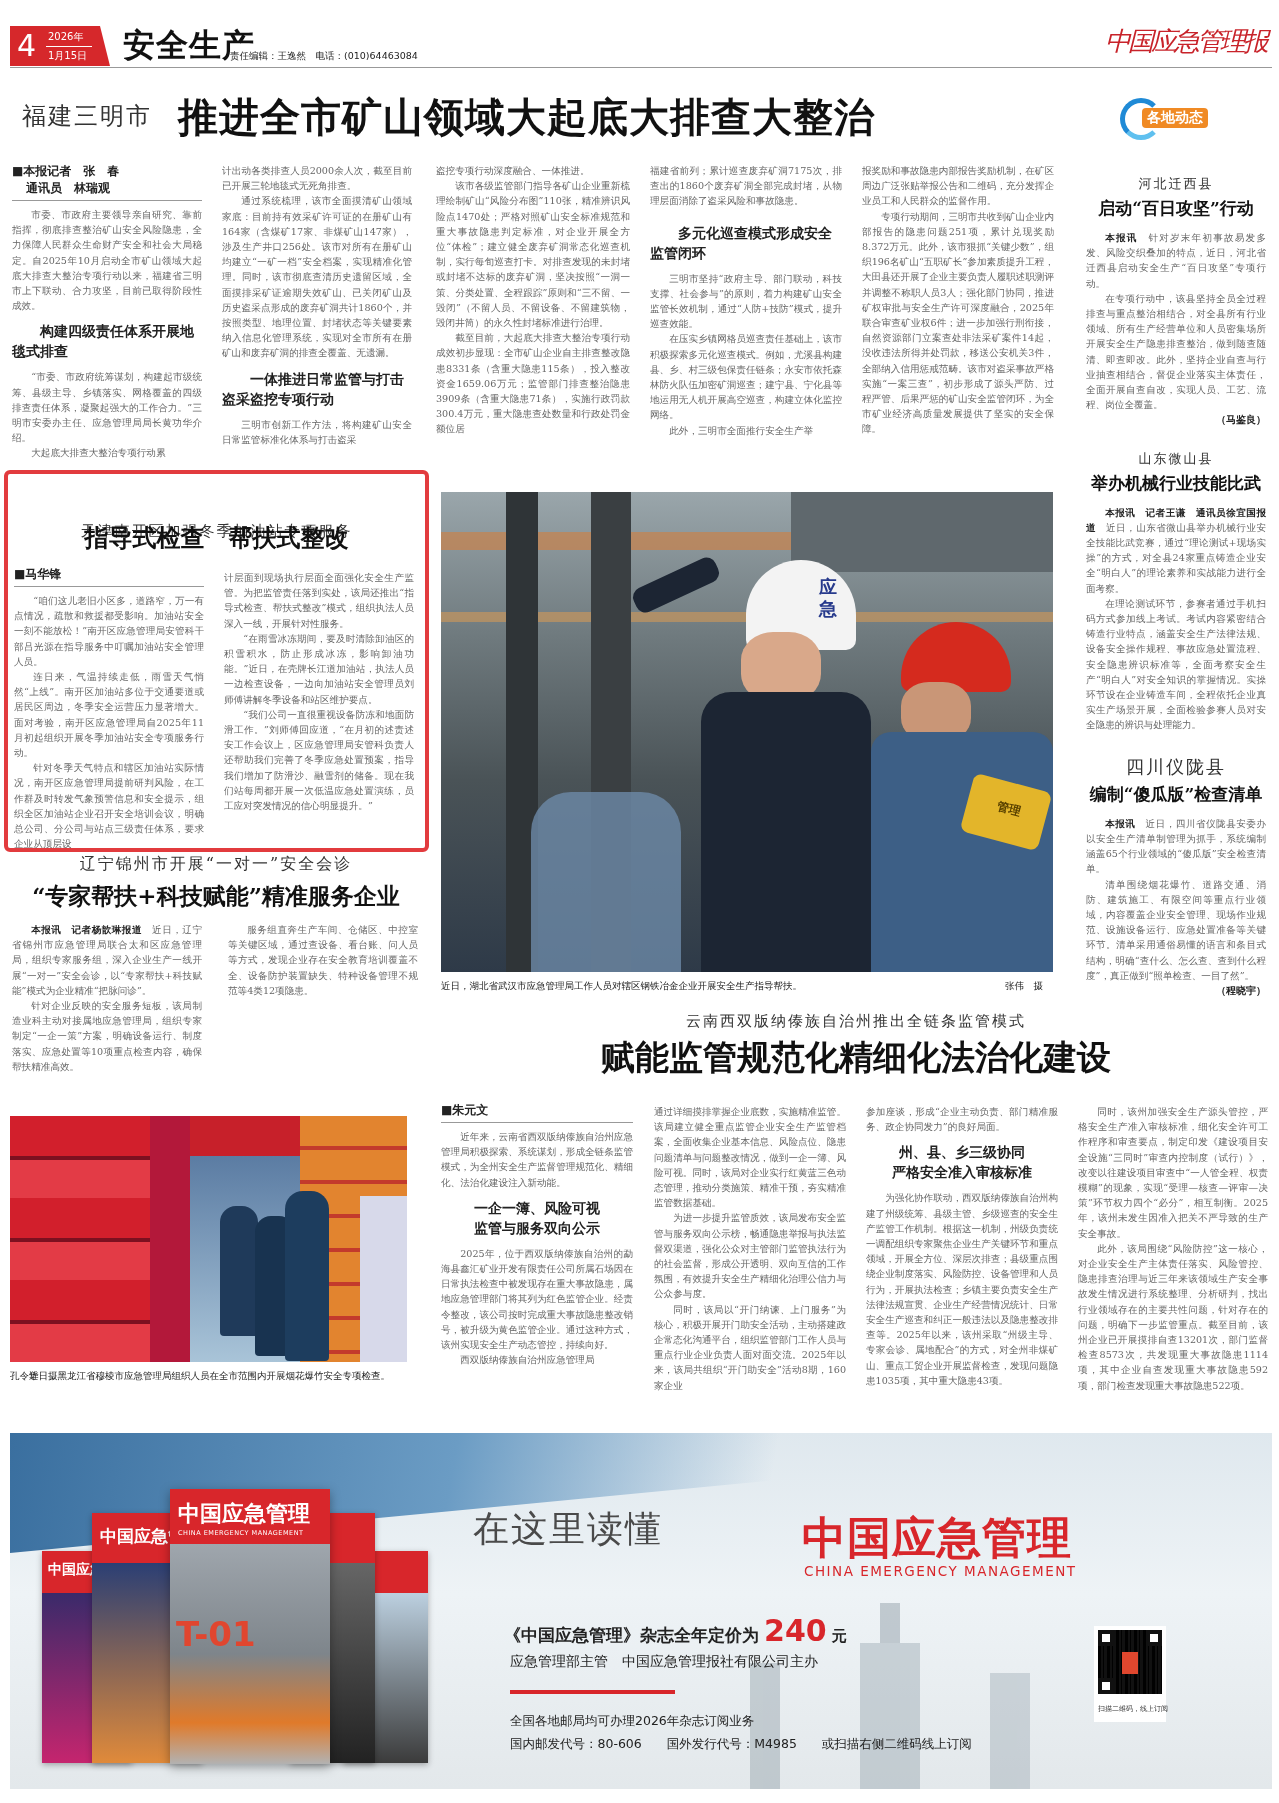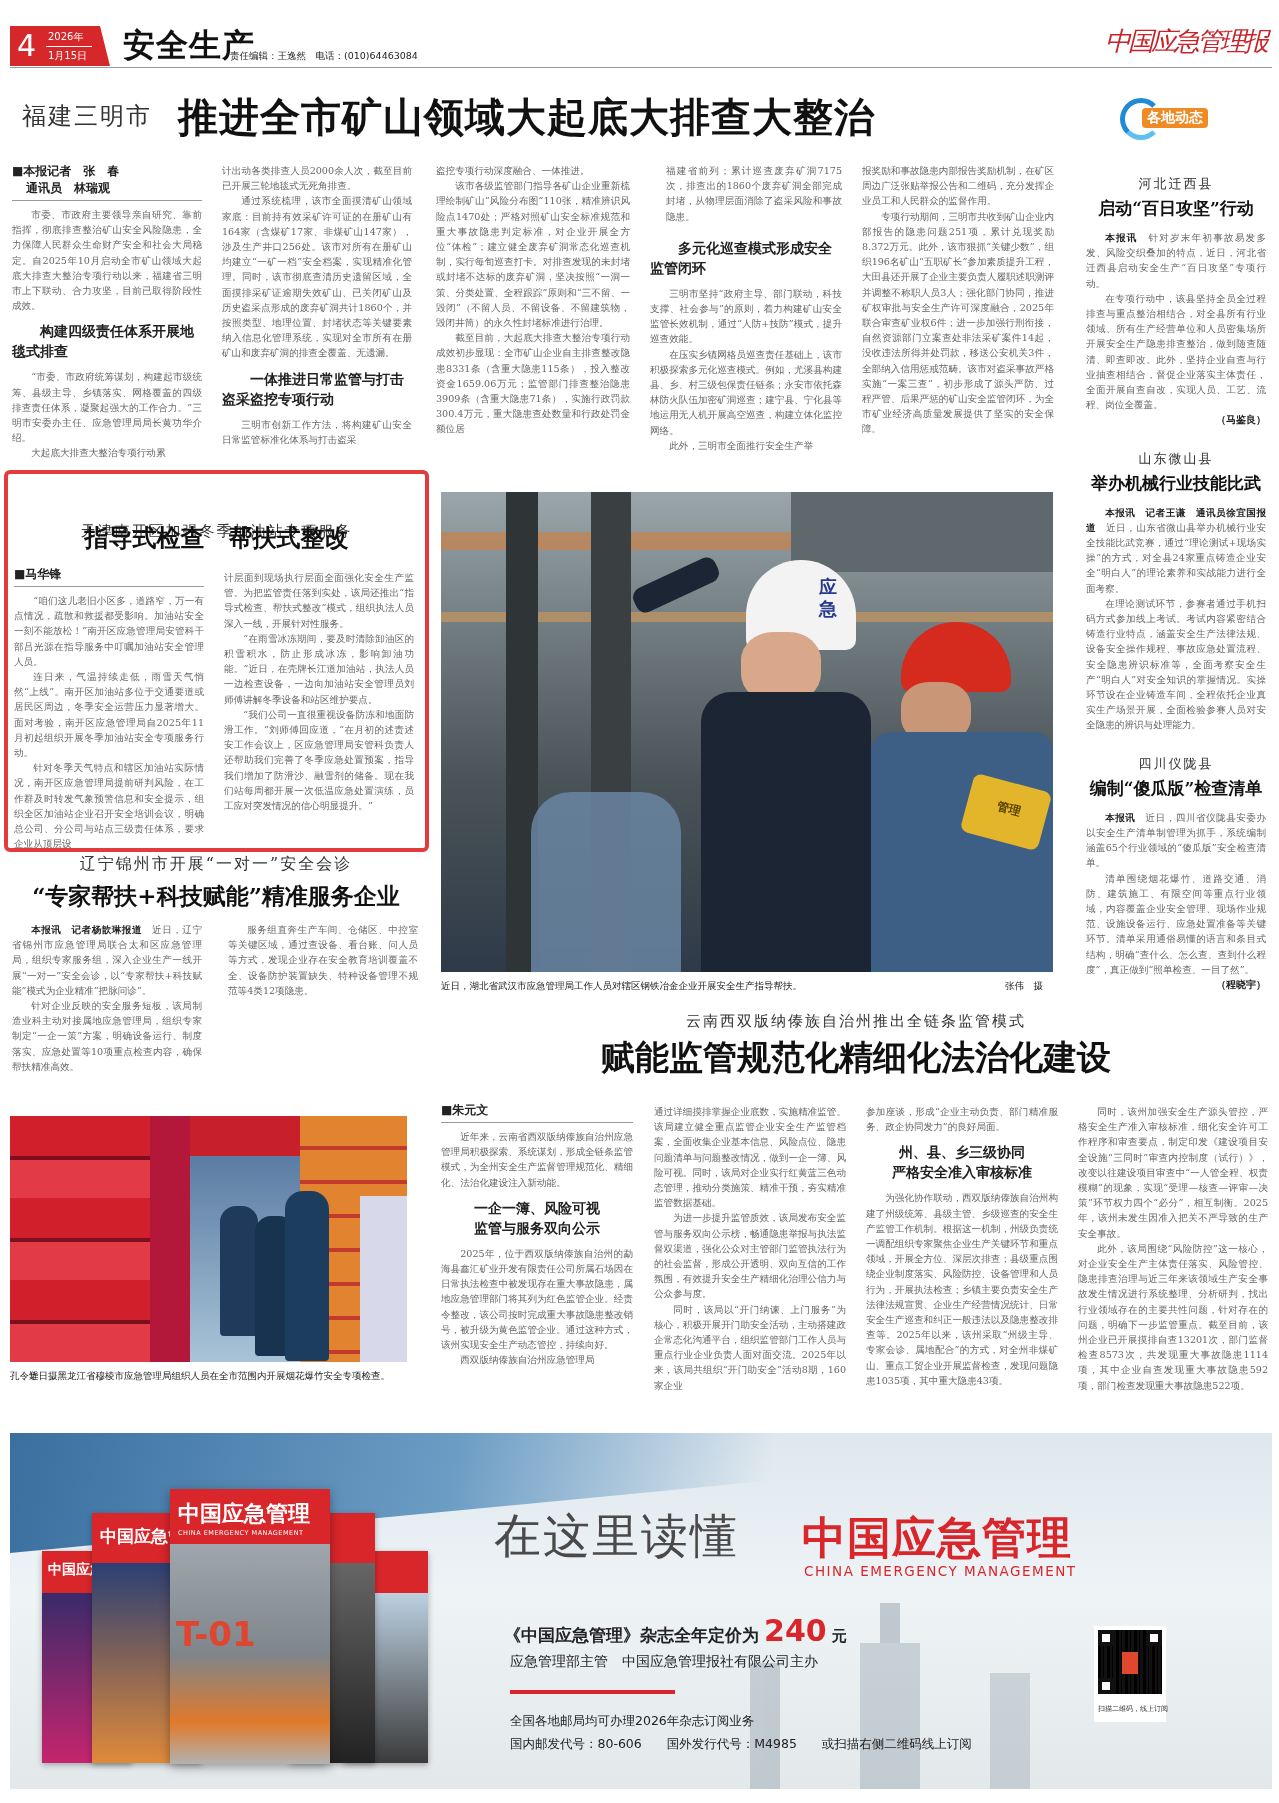--- a/index.html
+++ b/index.html
@@ -72,21 +72,21 @@
 <div class="abs" style="left:436px;top:163px;width:194px;">
   <div class="body-text">
     <p style="text-indent:0;">盗挖专项行动深度融合、一体推进。</p>
     <p>该市各级监管部门指导各矿山企业重新梳理绘制矿山“风险分布图”110张，精准辨识风险点1470处；严格对照矿山安全标准规范和重大事故隐患判定标准，对企业开展全方位“体检”；建立健全废弃矿洞常态化巡查机制，实行每旬巡查打卡。对排查发现的未封堵或封堵不达标的废弃矿洞，坚决按照“一洞一策、分类处置、全程跟踪”原则和“三不留、一毁闭”（不留人员、不留设备、不留建筑物，毁闭井筒）的永久性封堵标准进行治理。</p>
     <p>截至目前，大起底大排查大整治专项行动成效初步显现：全市矿山企业自主排查整改隐患8331条（含重大隐患115条），投入整改资金1659.06万元；监管部门排查整治隐患3909条（含重大隐患71条），实施行政罚款300.4万元，重大隐患查处数量和行政处罚金额位居</p>
   </div>
 </div>
 
 <div class="abs" style="left:650px;top:163px;width:192px;">
   <div class="body-text">
-    <p style="text-indent:0;margin-left:16px;">福建省前列；累计巡查废弃矿洞7175次，排查出的1860个废弃矿洞全部完成封堵，从物理层面消除了盗采风险和事故隐患。</p>
+    <p style="text-indent:0;">福建省前列；累计巡查废弃矿洞7175次，排查出的1860个废弃矿洞全部完成封堵，从物理层面消除了盗采风险和事故隐患。</p>
   </div>
   <div class="sub-head" style="text-indent:2em;margin-top:14px;">多元化巡查模式形成安全监管闭环</div>
   <div class="body-text">
     <p>三明市坚持“政府主导、部门联动，科技支撑、社会参与”的原则，着力构建矿山安全监管长效机制，通过“人防+技防”模式，提升巡查效能。</p>
     <p>在压实乡镇网格员巡查责任基础上，该市积极探索多元化巡查模式。例如，尤溪县构建县、乡、村三级包保责任链条；永安市依托森林防火队伍加密矿洞巡查；建宁县、宁化县等地运用无人机开展高空巡查，构建立体化监控网络。</p>
     <p>此外，三明市全面推行安全生产举</p>
   </div>
 </div>
 
 <div class="abs" style="left:862px;top:163px;width:192px;">
@@ -192,21 +192,21 @@
   <div style="margin-top:22px;">
     <div class="kicker" style="font-size:13px;">山东微山县</div>
     <div class="headline" style="font-size:17px;margin:4px 0 10px;">举办机械行业技能比武</div>
     <div class="body-text">
       <p><span class="lead-bold">本报讯　记者王谦　通讯员徐宜国报道</span>　<span>近日，山东省微山县举办机械行业安全技能比武竞赛，通过“理论测试+现场实操”的方式，对全县24家重点铸造企业安全“明白人”的理论素养和实战能力进行全面考察。</span></p>
       <p>在理论测试环节，参赛者通过手机扫码方式参加线上考试。考试内容紧密结合铸造行业特点，涵盖安全生产法律法规、设备安全操作规程、事故应急处置流程、安全隐患辨识标准等，全面考察安全生产“明白人”对安全知识的掌握情况。实操环节设在企业铸造车间，全程依托企业真实生产场景开展，全面检验参赛人员对安全隐患的辨识与处理能力。</p>
     </div>
   </div>
 
   <div style="margin-top:22px;">
-    <div class="kicker" style="font-size:13px;margin-top:20px;">四川仪陇县</div>
+    <div class="kicker" style="font-size:18px;margin-top:20px;">四川仪陇县</div>
     <div class="headline" style="font-size:17px;margin:4px 0 10px;">编制“傻瓜版”检查清单</div>
     <div class="body-text">
       <p><span class="lead-bold">本报讯</span>　<span>近日，四川省仪陇县安委办以安全生产清单制管理为抓手，系统编制涵盖65个行业领域的“傻瓜版”安全检查清单。</span></p>
       <p>清单围绕烟花爆竹、道路交通、消防、建筑施工、有限空间等重点行业领域，内容覆盖企业安全管理、现场作业规范、设施设备运行、应急处置准备等关键环节。清单采用通俗易懂的语言和条目式结构，明确“查什么、怎么查、查到什么程度”，真正做到“照单检查、一目了然”。</p>
       <div class="lead-bold" style="text-align:right;font-size:10px;">（程晓宇）</div>
     </div>
   </div>
 </div>
 
 <div class="abs" style="left:441px;top:1012px;width:830px;">
@@ -274,21 +274,21 @@
     <span class="abs sans" style="left:8px;top:12px;font-size:17px;font-weight:bold;color:#fff;white-space:nowrap;">中国应急管理</span>
   </div>
   <div class="abs" style="left:333px;top:118px;width:85px;height:212px;background:linear-gradient(180deg,#d8262b 0 42px,#bcd0e0 42px,#3b3b3b 100%);box-shadow:0 2px 6px rgba(0,0,0,.3);"></div>
   <div class="abs" style="left:280px;top:80px;width:85px;height:250px;background:linear-gradient(180deg,#d8262b 0 50px,#666 50px,#222 100%);box-shadow:0 2px 6px rgba(0,0,0,.3);"></div>
   <div class="abs" style="left:160px;top:56px;width:160px;height:275px;background:linear-gradient(180deg,#d8262b 0 55px,#9fa6ad 55px,#7e858b 60%,#e07a2a 85%,#b2b2b2 100%);box-shadow:0 3px 10px rgba(0,0,0,.35);">
     <span class="abs sans" style="left:8px;top:10px;font-size:22px;font-weight:bold;color:#fff;white-space:nowrap;">中国应急管理</span>
     <span class="abs sans" style="left:8px;top:40px;font-size:6.5px;color:#fff;white-space:nowrap;letter-spacing:.5px;">CHINA EMERGENCY MANAGEMENT</span>
     <span class="abs sans" style="left:6px;top:125px;font-size:34px;color:#e0462f;font-weight:bold;">T-01</span>
   </div>
 
-  <span class="abs" style="left:484px;top:72px;font-size:47px;color:#4a4a4a;font-family:'DejaVu Serif',serif;letter-spacing:2px;">在这里读懂</span>
+  <span class="abs" style="left:463px;top:72px;font-size:36px;color:#4a4a4a;font-family:'DejaVu Serif',serif;letter-spacing:2px;">在这里读懂</span>
   <span class="abs sans" style="left:792px;top:76px;font-size:44px;font-weight:bold;color:#d8262b;letter-spacing:1px;">中国应急管理</span>
   <span class="abs sans" style="left:794px;top:130px;font-size:13.5px;color:#d8262b;letter-spacing:1.5px;">CHINA EMERGENCY MANAGEMENT</span>
 
   <div class="abs sans" style="left:494px;top:180px;white-space:nowrap;">
     <span style="font-size:17px;font-weight:bold;color:#222;">《中国应急管理》杂志全年定价为</span>
     <span style="font-size:30px;font-weight:bold;color:#d8262b;">240</span>
     <span style="font-size:15px;font-weight:bold;color:#222;">元</span>
   </div>
   <span class="abs sans" style="left:500px;top:220px;font-size:14px;color:#222;white-space:nowrap;">应急管理部主管　中国应急管理报社有限公司主办</span>
   <div class="abs" style="left:500px;top:257px;width:165px;height:4px;background:#d8262b;"></div>

